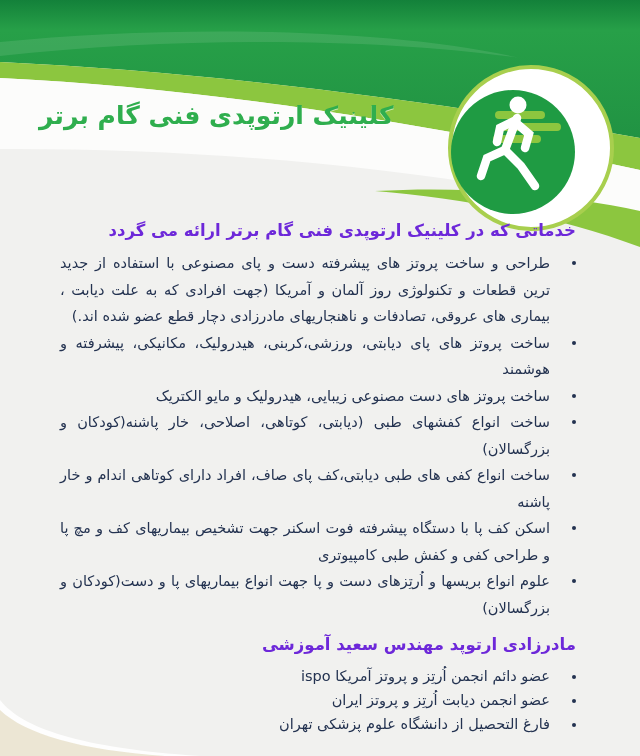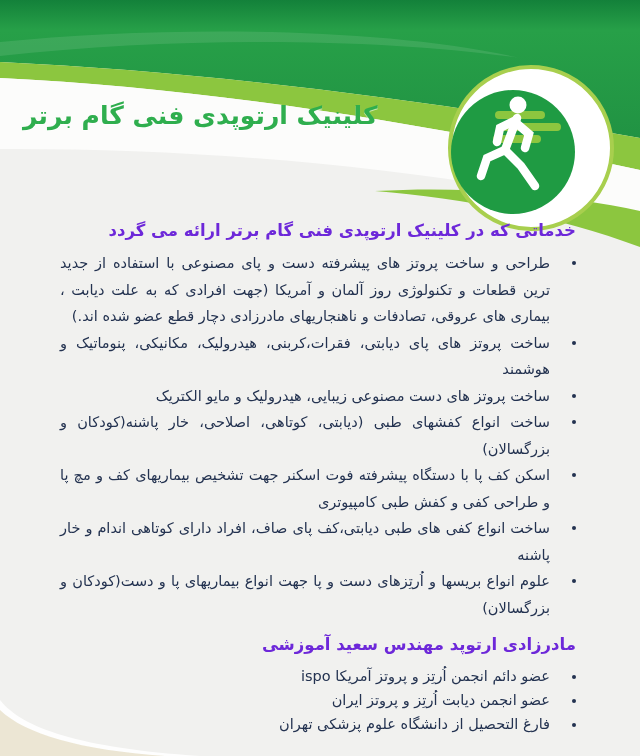--- a/index.html
+++ b/index.html
@@ -10,21 +10,21 @@
     margin:0 auto;
     background:#f1f1ef;
     overflow:hidden;
     direction:rtl;
   }
   .header-art, .footer-art{position:absolute;display:block;}
   .header-art{top:0;left:0;}
   .footer-art{bottom:0;left:0;}
   .brand-title{
     position:absolute;
-    top:101px;left:23px;
+    top:101px;left:39px;
     font-size:25px;
     font-weight:bold;
     color:#2fae4e;
     white-space:nowrap;
     direction:rtl;
     text-shadow:0 1px 0 rgba(255,255,255,.6);
   }
   .logo-badge{position:absolute;top:62px;left:445px;width:172px;height:172px;}
   .content{
     position:absolute;
@@ -111,37 +111,37 @@
 
     <section class="s1">
       <h2 class="section-heading">خدماتی که در کلینیک ارتوپدی فنی گام برتر ارائه می گردد</h2>
       <ul class="bullet-list">
         <li>
             <span class="dot"></span>
             <span class="li-text">طراحی و ساخت پروتز های پیشرفته دست و پای مصنوعی با استفاده از جدید ترین قطعات و تکنولوژی روز آلمان و آمریکا (جهت افرادی که به علت دیابت ، بیماری های عروقی، تصادفات و ناهنجاریهای مادرزادی دچار قطع عضو شده اند.)</span>
           </li>
         <li>
             <span class="dot"></span>
-            <span class="li-text">ساخت پروتز های پای دیابتی، فقرات،کربنی، هیدرولیک، مکانیکی، پنوماتیک و هوشمند</span>
+            <span class="li-text">ساخت پروتز های پای دیابتی، ورزشی،کربنی، هیدرولیک، مکانیکی، پیشرفته و هوشمند</span>
           </li>
         <li>
             <span class="dot"></span>
             <span class="li-text">ساخت پروتز های دست مصنوعی زیبایی، هیدرولیک و مایو الکتریک</span>
           </li>
         <li>
             <span class="dot"></span>
             <span class="li-text">ساخت انواع کفشهای طبی (دیابتی، کوتاهی، اصلاحی، خار پاشنه(کودکان و بزرگسالان)</span>
           </li>
         <li>
             <span class="dot"></span>
-            <span class="li-text">اسکن کف پا با دستگاه پیشرفته فوت اسکنر جهت تشخیص بیماریهای کف و مچ پا و طراحی کفی و کفش طبی کامپیوتری</span>
+            <span class="li-text">ساخت انواع کفی های طبی دیابتی،کف پای صاف، افراد دارای کوتاهی اندام و خار پاشنه</span>
           </li>
         <li>
             <span class="dot"></span>
-            <span class="li-text">ساخت انواع کفی های طبی دیابتی،کف پای صاف، افراد دارای کوتاهی اندام و خار پاشنه</span>
+            <span class="li-text">اسکن کف پا با دستگاه پیشرفته فوت اسکنر جهت تشخیص بیماریهای کف و مچ پا و طراحی کفی و کفش طبی کامپیوتری</span>
           </li>
         <li>
             <span class="dot"></span>
             <span class="li-text">علوم انواع بریسها و اُرتِزهای دست و پا جهت انواع بیماریهای پا و دست(کودکان و بزرگسالان)</span>
           </li>
       </ul>
     </section>
 
     <section class="s2">
       <h2 class="section-heading">مادرزادی ارتوپد مهندس سعید آموزشی</h2>

